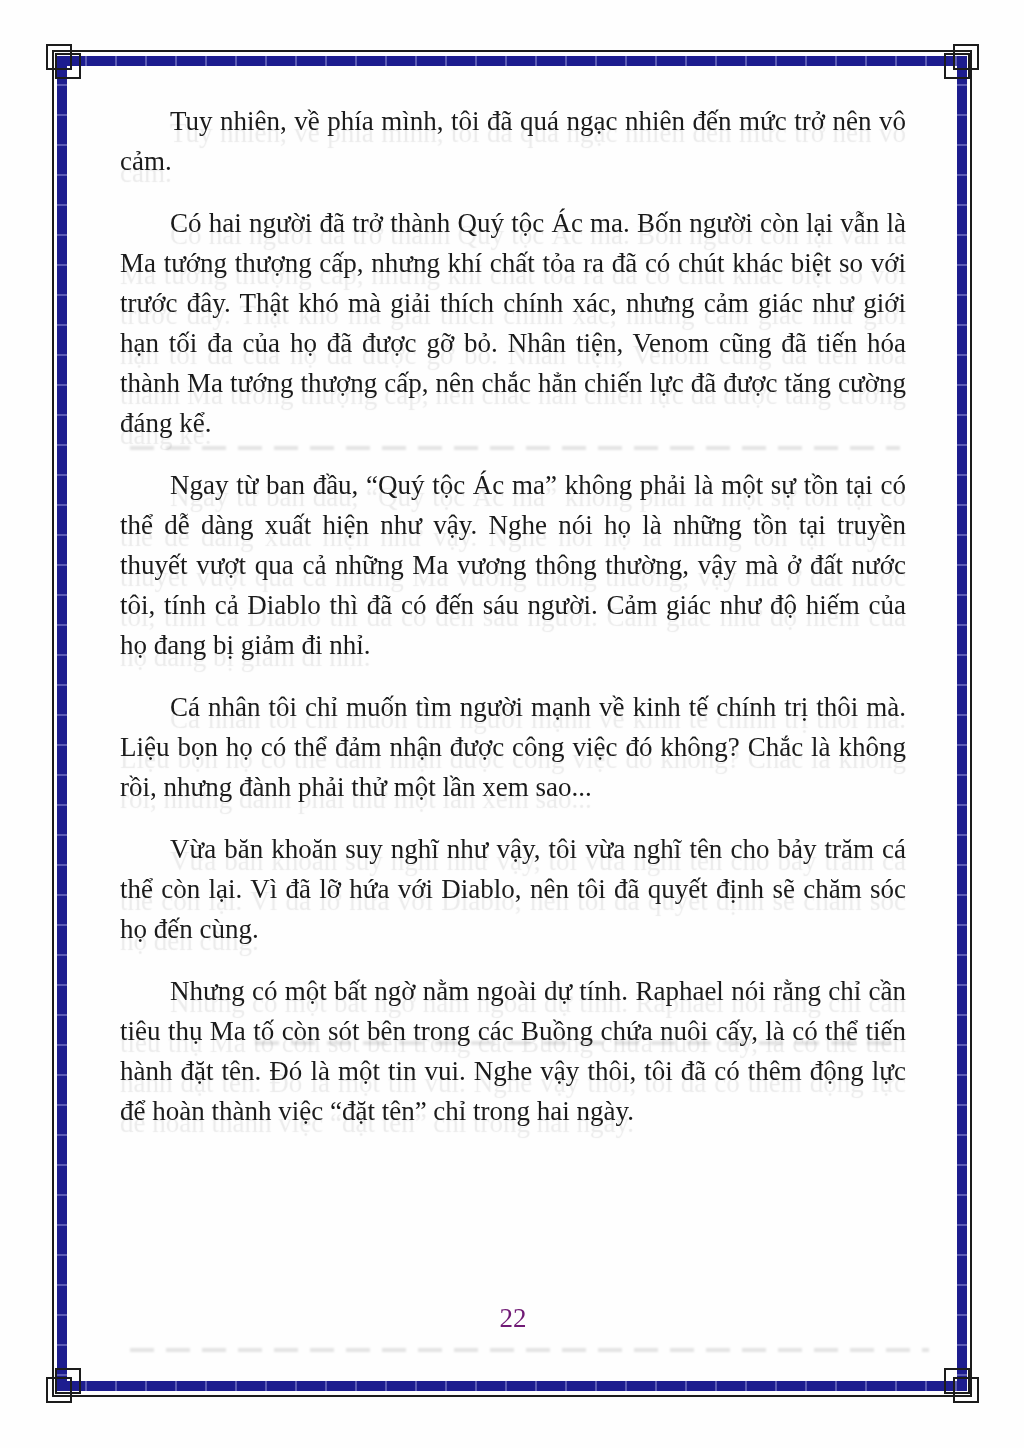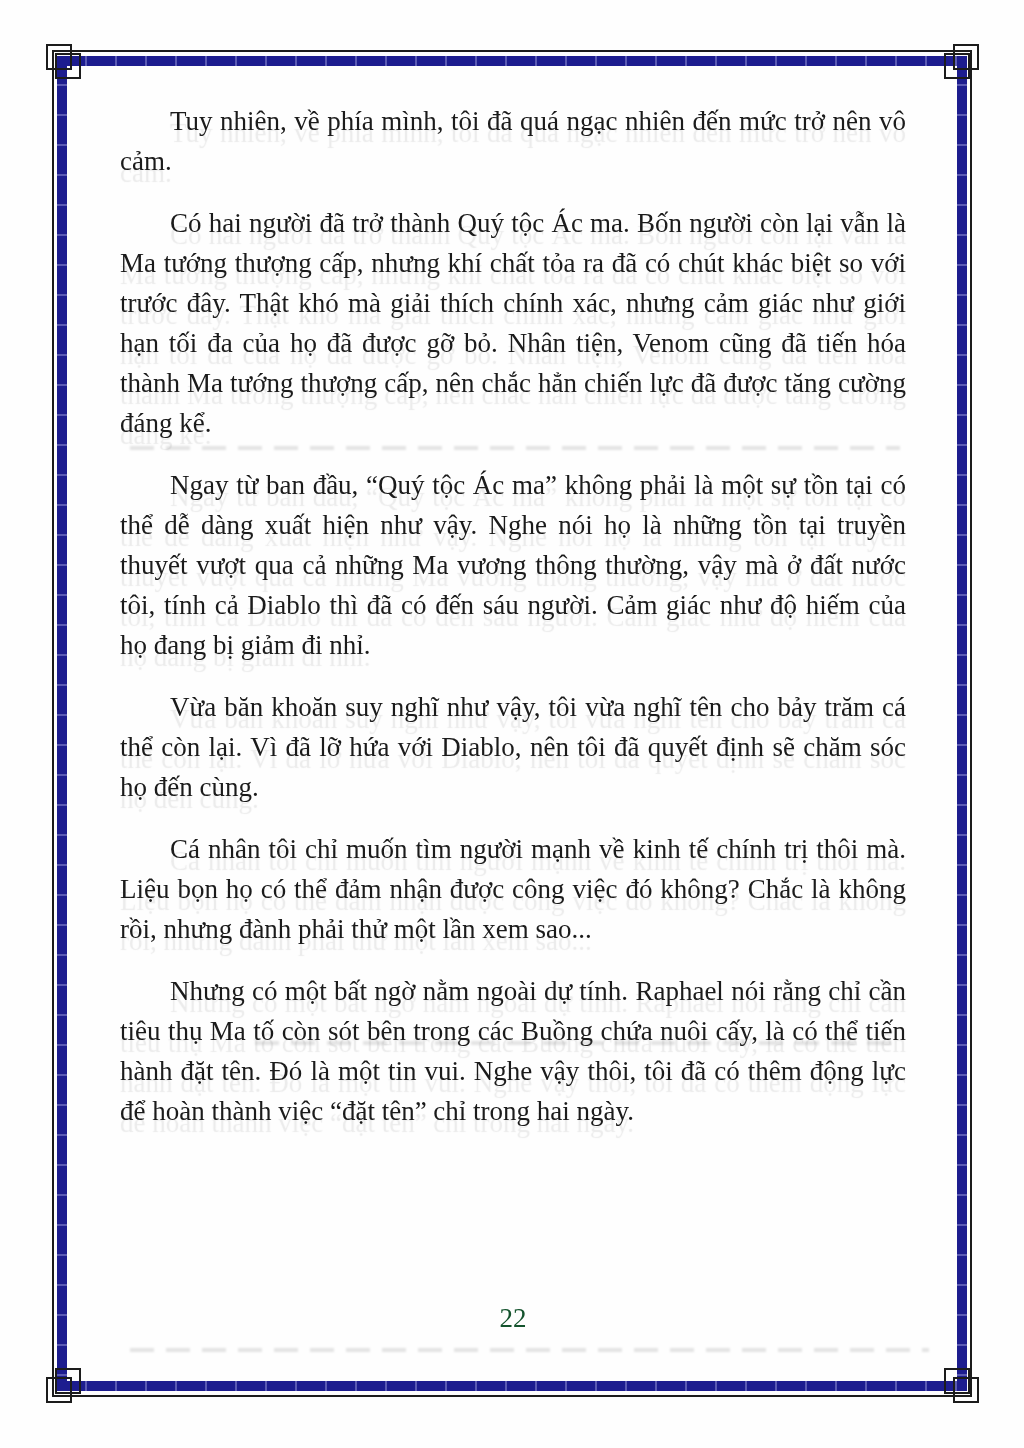--- a/index.html
+++ b/index.html
@@ -62,21 +62,21 @@
     color: #1b1b1b;
     text-align: justify;
     text-indent: 50px;
     text-shadow: 0 12px 1px rgba(110,110,110,0.13);
   }
   .page-number {
     position: absolute;
     left: 120px; top: 1303px; width: 786px;
     text-align: center;
     font-size: 27px;
-    color: #14532d;
+    color: #701a75;
   }
   
   .ghost {
     position: absolute; height: 4px;
     opacity: 0.20; filter: blur(1px);
     background: repeating-linear-gradient(90deg,
       #7a7a7a 0 24px, transparent 24px 36px);
   }
   .ghost-1 { left: 130px; right: 124px; top: 446px; }
   .ghost-2 { left: 255px; right: 124px; top: 1041px; }
@@ -108,22 +108,22 @@
   </div>
   <div class="corner br">
     <div class="sq sq-a"></div>
     <div class="sq sq-b"></div>
   </div>
 
   <div class="content">
     <p>Tuy nhiên, về phía mình, tôi đã quá ngạc nhiên đến mức trở nên vô cảm.</p>
     <p>Có hai người đã trở thành Quý tộc Ác ma. Bốn người còn lại vẫn là Ma tướng thượng cấp, nhưng khí chất tỏa ra đã có chút khác biệt so với trước đây. Thật khó mà giải thích chính xác, nhưng cảm giác như giới hạn tối đa của họ đã được gỡ bỏ. Nhân tiện, Venom cũng đã tiến hóa thành Ma tướng thượng cấp, nên chắc hẳn chiến lực đã được tăng cường đáng kể.</p>
     <p>Ngay từ ban đầu, “Quý tộc Ác ma” không phải là một sự tồn tại có thể dễ dàng xuất hiện như vậy. Nghe nói họ là những tồn tại truyền thuyết vượt qua cả những Ma vương thông thường, vậy mà ở đất nước tôi, tính cả Diablo thì đã có đến sáu người. Cảm giác như độ hiếm của họ đang bị giảm đi nhỉ.</p>
+    <p>Cá nhân tôi chỉ muốn tìm người mạnh về kinh tế chính trị thôi mà. Liệu bọn họ có thể đảm nhận được công việc đó không? Chắc là không rồi, nhưng đành phải thử một lần xem sao...</p>
     <p>Vừa băn khoăn suy nghĩ như vậy, tôi vừa nghĩ tên cho bảy trăm cá thể còn lại. Vì đã lỡ hứa với Diablo, nên tôi đã quyết định sẽ chăm sóc họ đến cùng.</p>
-    <p>Cá nhân tôi chỉ muốn tìm người mạnh về kinh tế chính trị thôi mà. Liệu bọn họ có thể đảm nhận được công việc đó không? Chắc là không rồi, nhưng đành phải thử một lần xem sao...</p>
     <p>Nhưng có một bất ngờ nằm ngoài dự tính. Raphael nói rằng chỉ cần tiêu thụ Ma tố còn sót bên trong các Buồng chứa nuôi cấy, là có thể tiến hành đặt tên. Đó là một tin vui. Nghe vậy thôi, tôi đã có thêm động lực để hoàn thành việc “đặt tên” chỉ trong hai ngày.</p>
   </div>
 
   <div class="page-number">22</div>
 
   <div class="ghost ghost-1"></div>
   <div class="ghost ghost-2"></div>
   <div class="ghost ghost-3"></div>
 
 </div>

